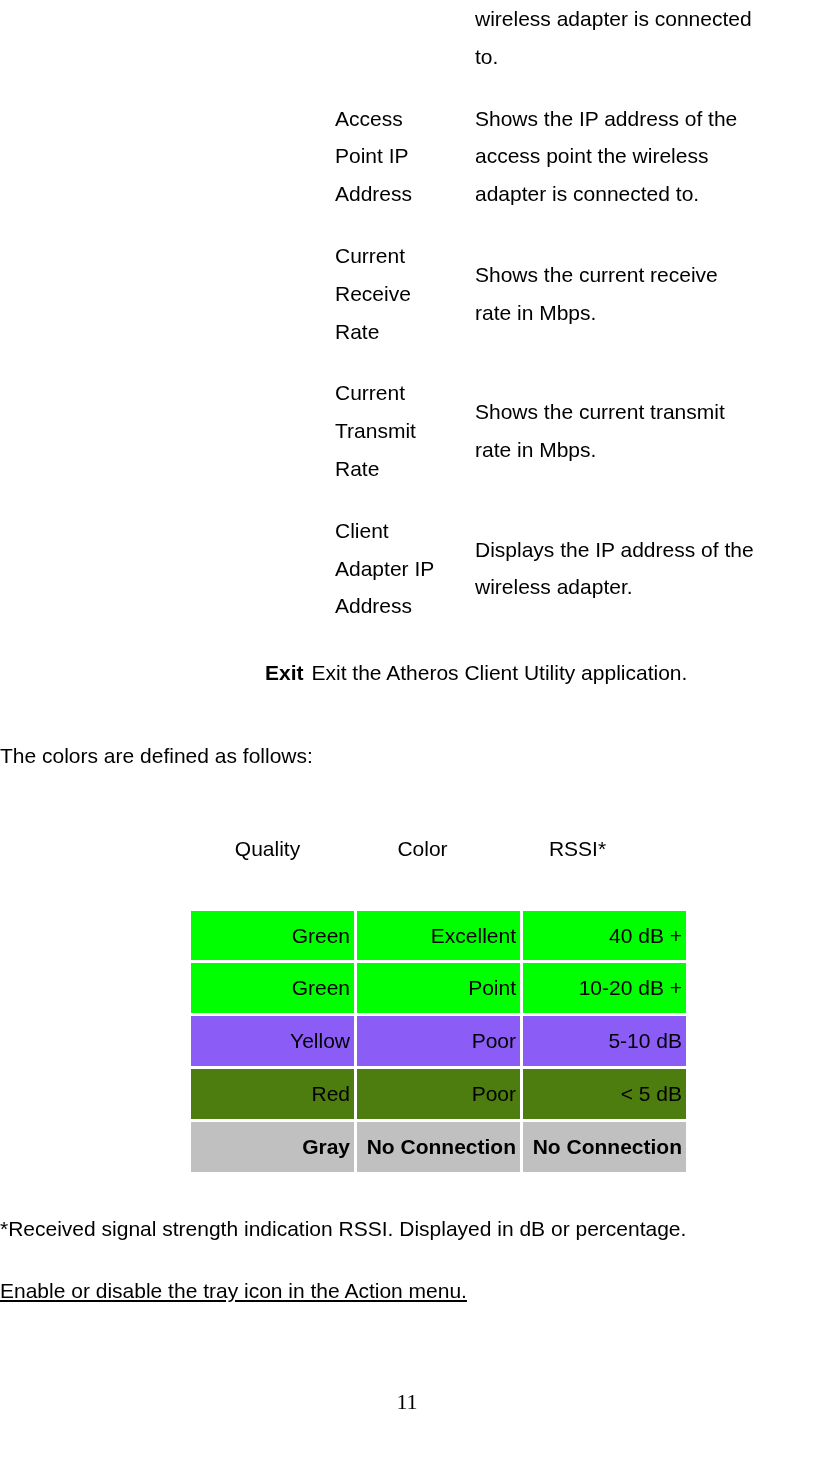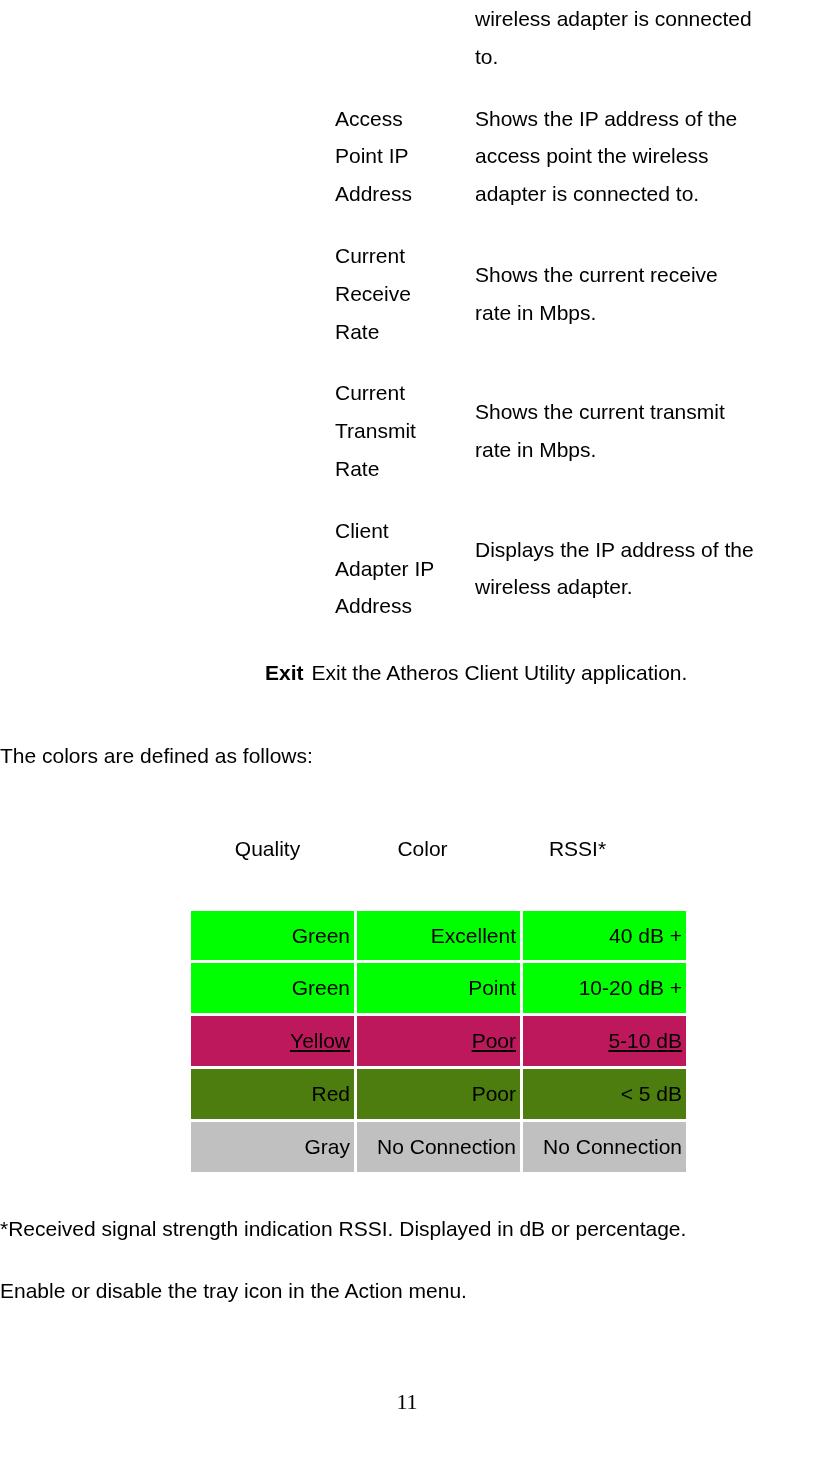--- a/index.html
+++ b/index.html
@@ -69,28 +69,29 @@
       margin-left: 188px;
       margin-bottom: 35px;
     }
     .color-table td {
       text-align: right;
       padding: 6px 4px;
       width: 155px;
       vertical-align: top;
     }
     .bg-green { background-color: #00FF00; }
-    .bg-yellow { background-color: #be185d; text-decoration: underline; }
+    .bg-yellow { background-color: #8b5cf6; }
     .bg-red { background-color: #4d7c0f; }
-    .bg-gray { background-color: #C0C0C0; }
+    .bg-gray { background-color: #C0C0C0; font-weight: bold; }
     .footnote {
       margin-bottom: 25px;
     }
     .action-note {
       margin-bottom: 72px;
+      text-decoration: underline;
     }
     .page-number {
       text-align: center;
       font-family: "Times New Roman", serif;
       font-size: 22px;
       margin-top: 40px;
     }
   </style>
 </head>
 <body>

